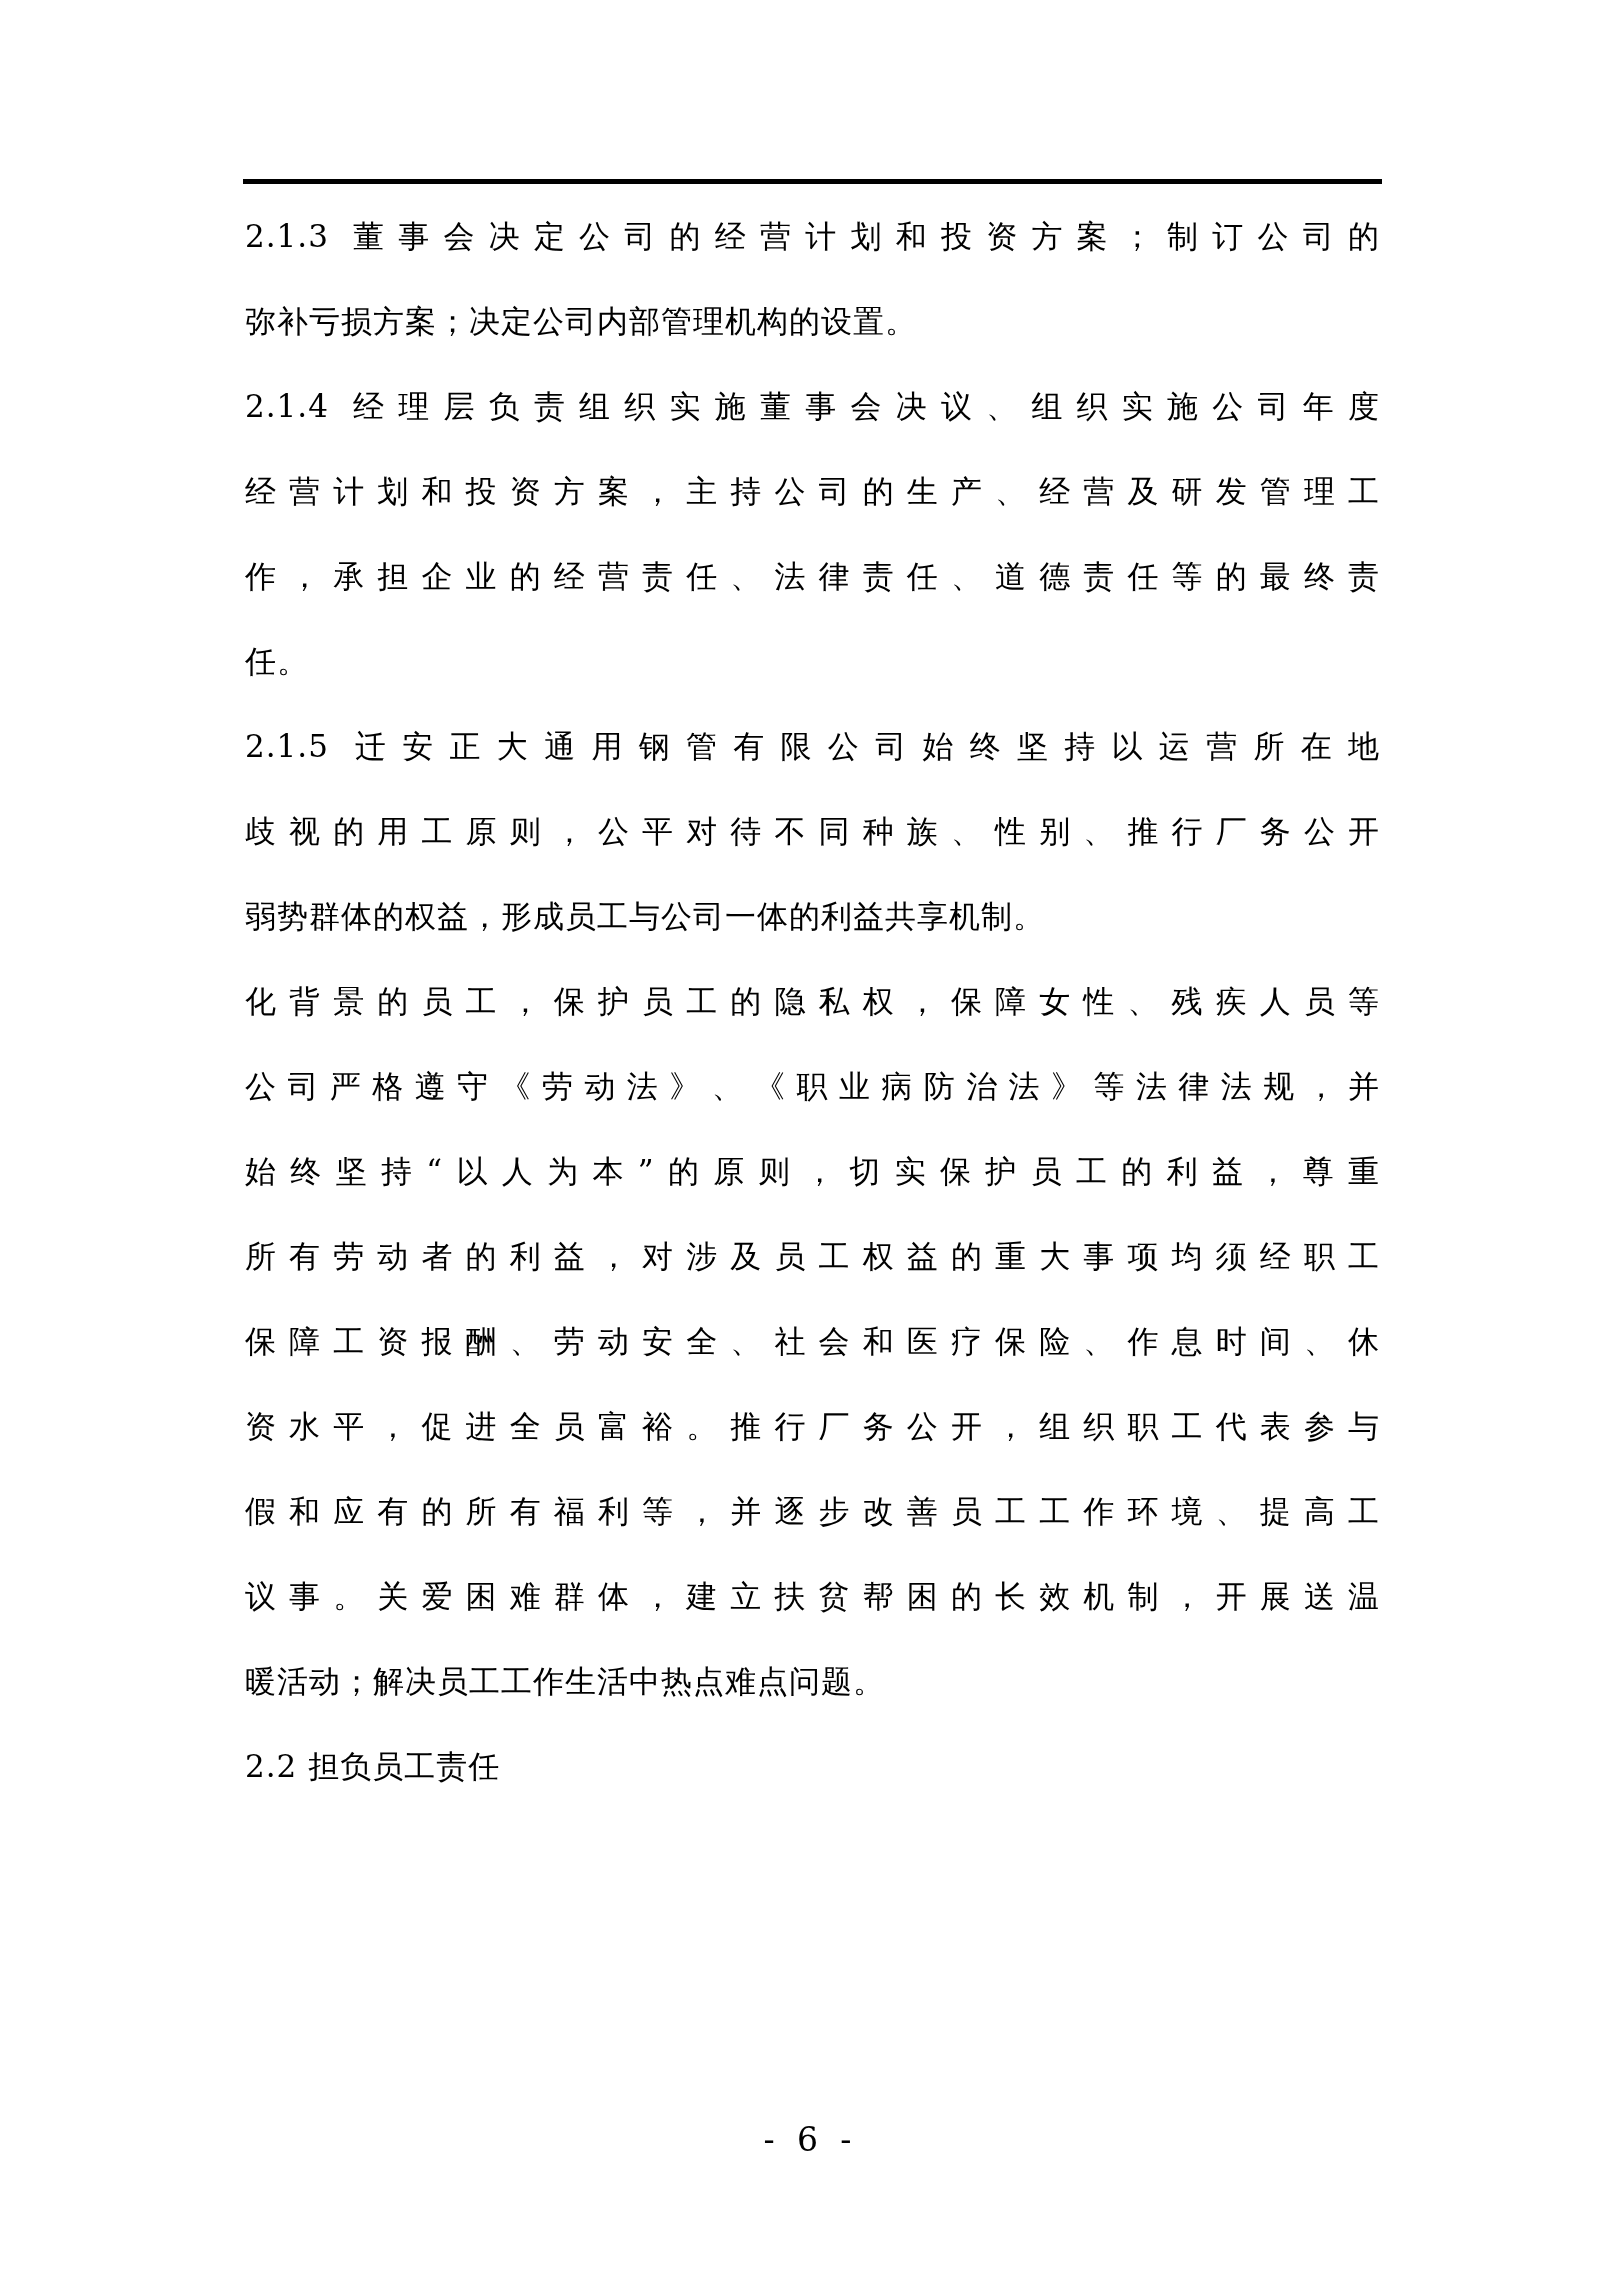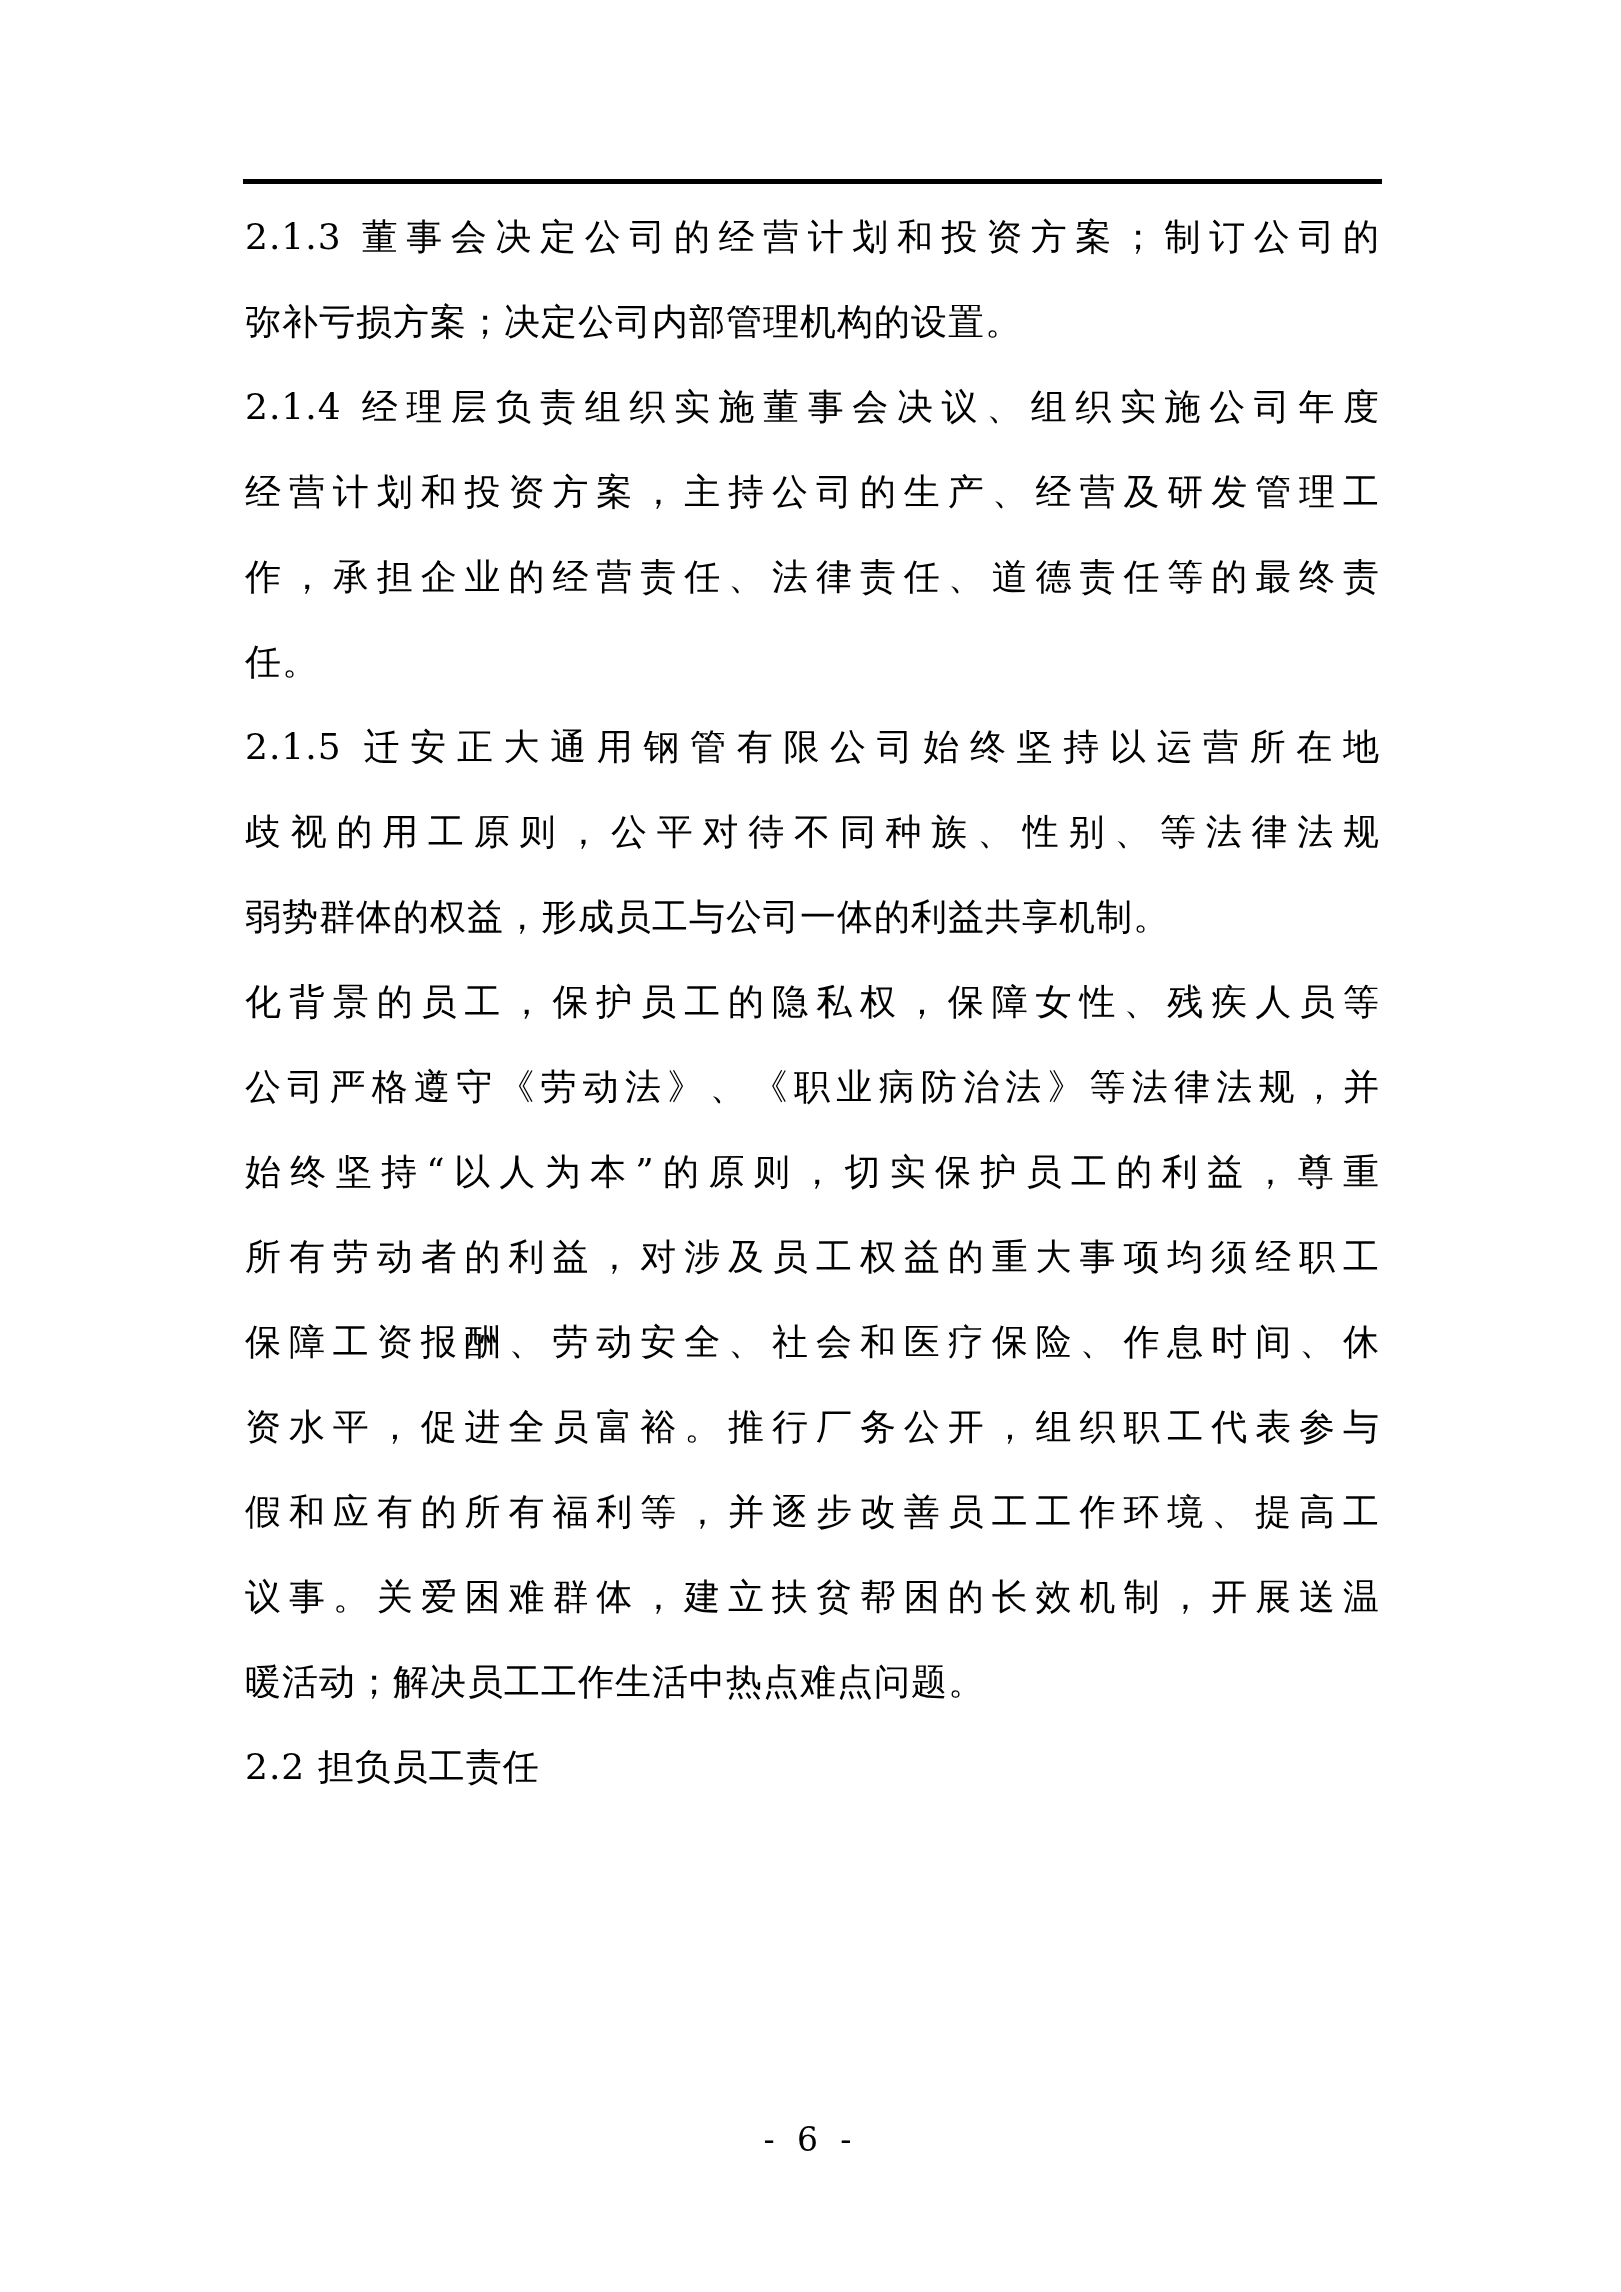--- a/index.html
+++ b/index.html
@@ -23,21 +23,21 @@
     height: 4.9px;
     background: #000000;
   }
   .content {
     position: absolute;
     left: 245px;
     top: 194px;
     width: 1135px;
   }
   .line {
-    font-size: 36px;
+    font-size: 31px;
     line-height: 85px;
     height: 85px;
     letter-spacing: 1px;
     white-space: nowrap;
     font-weight: 400;
   }
   
   .line.fill {
     white-space: normal;
     text-align: justify;
@@ -69,21 +69,21 @@
   <div class="header-rule"></div>
 
   <div class="content">
     <div class="line fill">2.1.3 董事会决定公司的经营计划和投资方案；制订公司的</div>
     <div class="line end">弥补亏损方案；决定公司内部管理机构的设置。</div>
     <div class="line fill">2.1.4 经理层负责组织实施董事会决议、组织实施公司年度</div>
     <div class="line fill">经营计划和投资方案，主持公司的生产、经营及研发管理工</div>
     <div class="line fill">作，承担企业的经营责任、法律责任、道德责任等的最终责</div>
     <div class="line end">任。</div>
     <div class="line fill">2.1.5 迁安正大通用钢管有限公司始终坚持以运营所在地</div>
-    <div class="line fill">歧视的用工原则，公平对待不同种族、性别、等法律法规</div>
+    <div class="line fill">歧视的用工原则，公平对待不同种族、性别、推行厂务公开</div>
     <div class="line end">弱势群体的权益，形成员工与公司一体的利益共享机制。</div>
     <div class="line fill">化背景的员工，保护员工的隐私权，保障女性、残疾人员等</div>
     <div class="line fill">公司严格遵守《劳动法》、《职业病防治法》等法律法规，并</div>
     <div class="line fill">始终坚持“以人为本”的原则，切实保护员工的利益，尊重</div>
     <div class="line fill">所有劳动者的利益，对涉及员工权益的重大事项均须经职工</div>
     <div class="line fill">保障工资报酬、劳动安全、社会和医疗保险、作息时间、休</div>
     <div class="line fill">资水平，促进全员富裕。推行厂务公开，组织职工代表参与</div>
     <div class="line fill">假和应有的所有福利等，并逐步改善员工工作环境、提高工</div>
     <div class="line fill">议事。关爱困难群体，建立扶贫帮困的长效机制，开展送温</div>
     <div class="line end">暖活动；解决员工工作生活中热点难点问题。</div>

